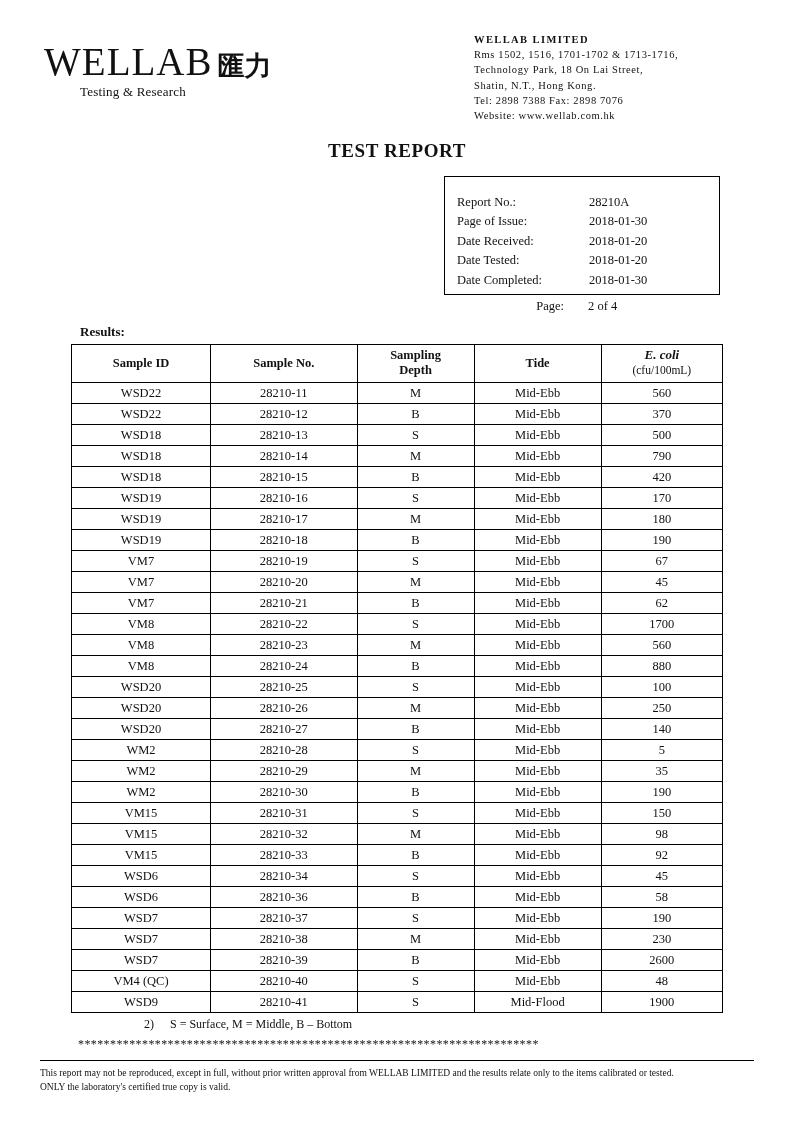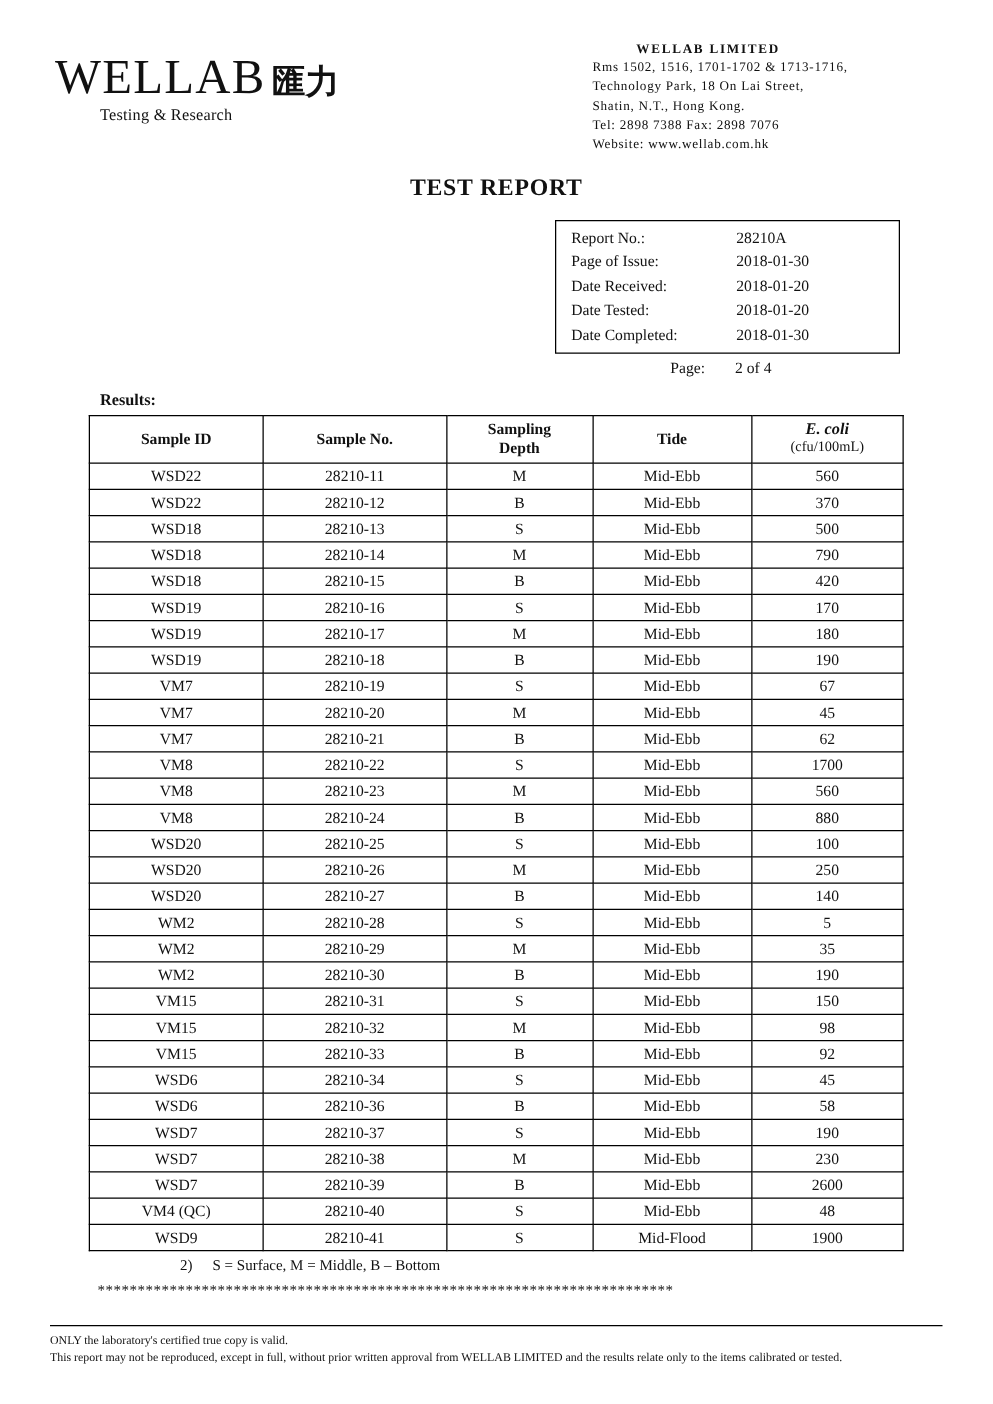--- a/index.html
+++ b/index.html
@@ -64,21 +64,20 @@
     font-size: 10.5px;
     line-height: 1.45;
     letter-spacing: 0.6px;
     padding-top: 6px;
     min-width: 280px;
   }
   .company-name {
     font-weight: bold;
     letter-spacing: 1.4px;
     font-size: 10.5px;
-    margin-left: 35px;
   }
 
   
   .doc-title {
     text-align: center;
     font-weight: bold;
     font-size: 19px;
     letter-spacing: 0.6px;
     margin-top: 28px;
     margin-bottom: 10px;
@@ -88,21 +87,21 @@
   .info-wrap {
     display: flex;
     justify-content: flex-end;
     margin-top: 14px;
     padding-right: 34px;
   }
   .info-box {
     border: 1.6px solid #000;
     width: 276px;
     box-sizing: border-box;
-    padding: 4px 10px 4px 12px;
+    padding: 16px 10px 4px 12px;
   }
   .info-row {
     display: flex;
     font-size: 12.5px;
     line-height: 1.55;
   }
   .info-label {
     width: 132px;
   }
   .info-value {
@@ -499,17 +498,17 @@
     <div class="remarks-row">
       <span class="remarks-title"></span>
       <span class="remarks-num">2)</span>
       <span>S = Surface, M = Middle, B – Bottom</span>
     </div>
   </div>
   <div class="stars">************************************************************************</div>
 
   <div class="footer">
     <div class="footer-rule"></div>
+    <div class="footer-text">This report may not be reproduced, except in full, without prior written approval from WELLAB LIMITED and the results relate only to the items calibrated or tested.</div>
     <div class="footer-text">ONLY the laboratory's certified true copy is valid.</div>
-    <div class="footer-text">This report may not be reproduced, except in full, without prior written approval from WELLAB LIMITED and the results relate only to the items calibrated or tested.</div>
   </div>
 
 </div>
 
 </body></html>

